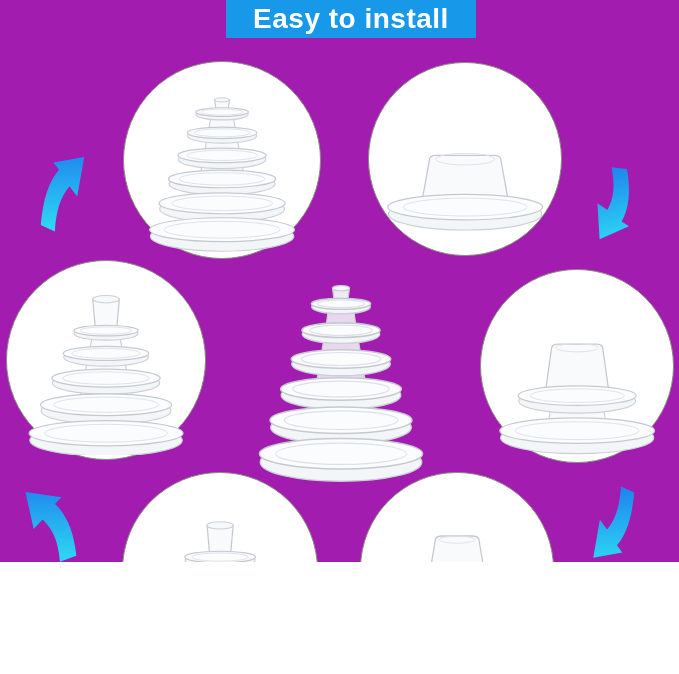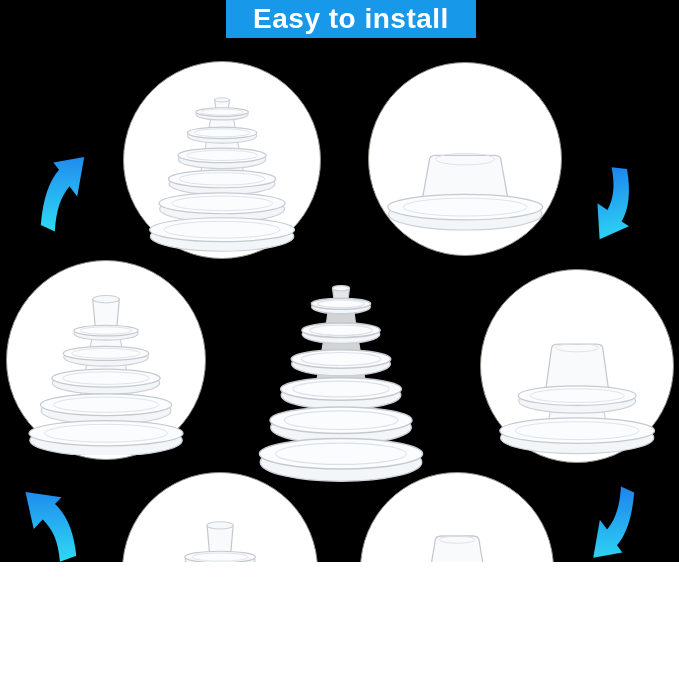--- a/index.html
+++ b/index.html
@@ -1,17 +1,17 @@
 <!DOCTYPE html>
 <html><head>
 <meta charset="utf-8">
 <style>
   html,body{margin:0;padding:0;background:#ffffff;}
   .canvas{
-    position:relative;width:679px;height:562px;background:#000000;
+    position:relative;width:679px;height:562px;background:#a21caf;
     overflow:hidden;font-family:"Liberation Sans",sans-serif;
   }
   .banner{
     position:absolute;left:226px;top:0;width:250px;height:38px;
     display:flex;align-items:center;justify-content:center;
   }
   .banner-text{
     color:#ffffff;font-size:28px;font-weight:bold;letter-spacing:.5px;
     line-height:38px;white-space:nowrap;
   }

